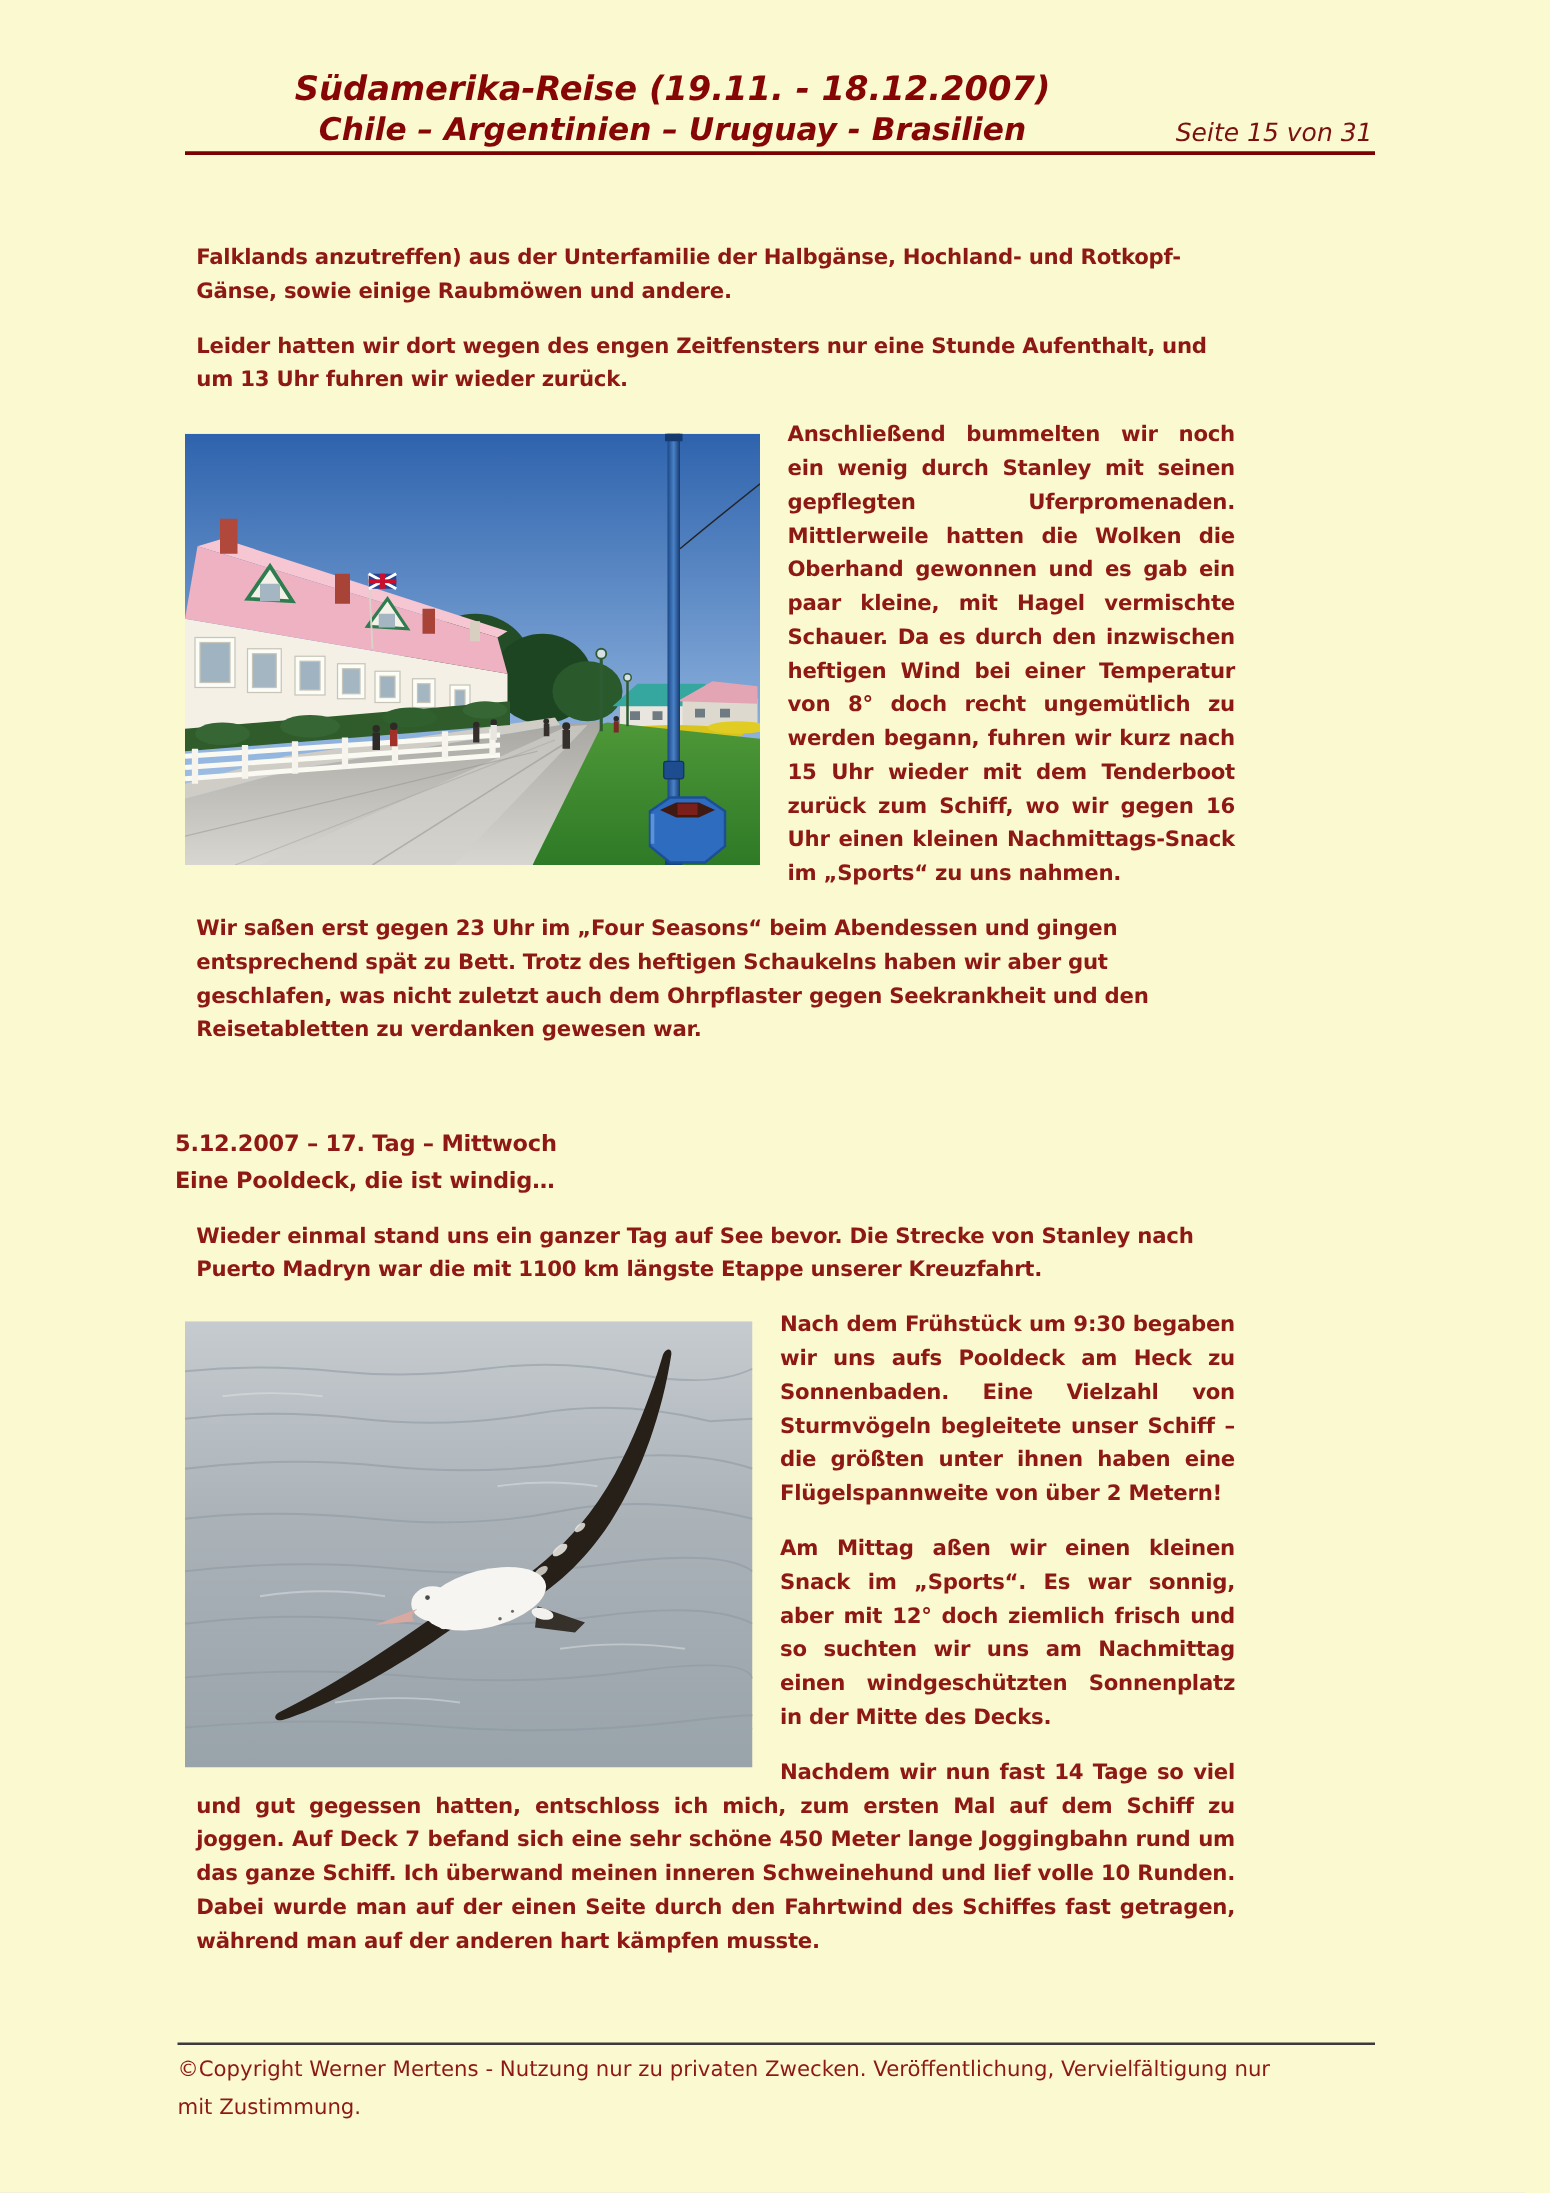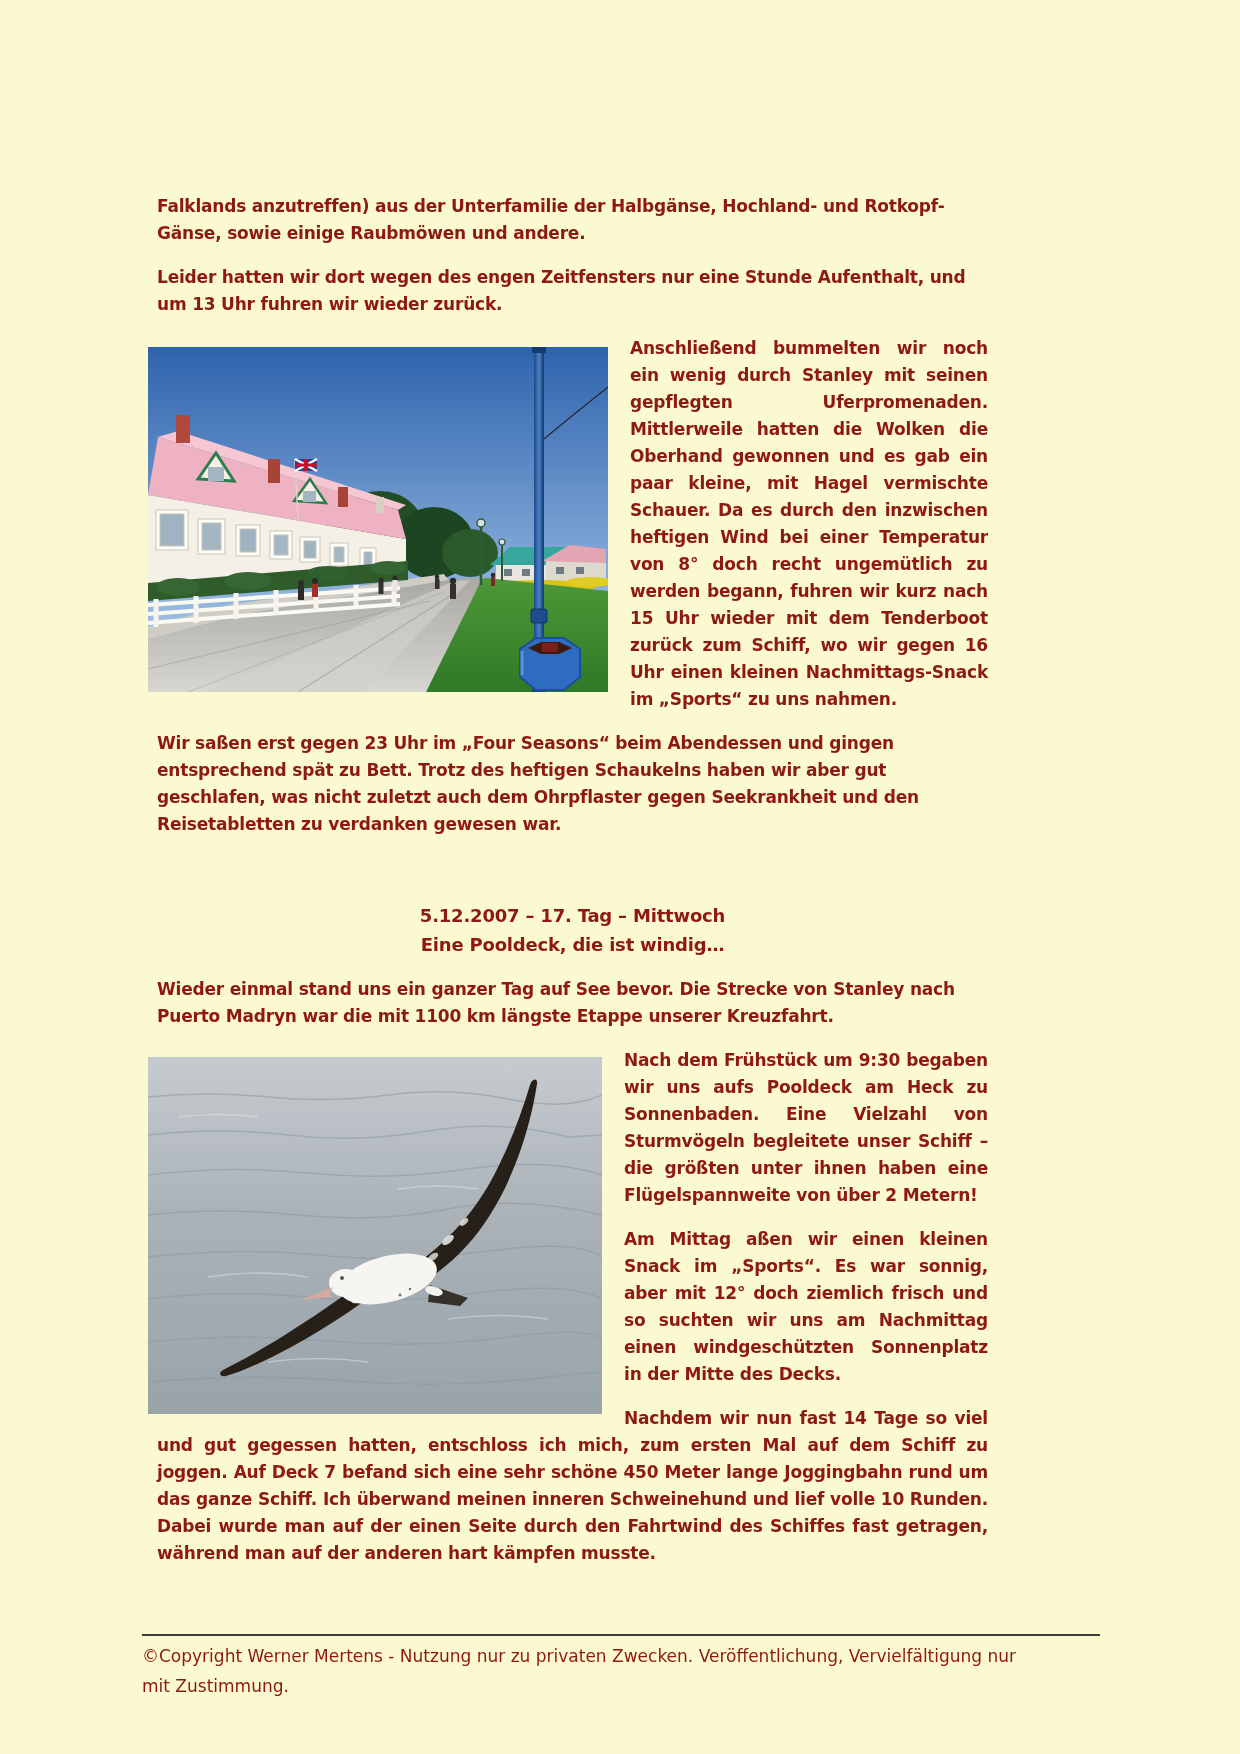--- a/index.html
+++ b/index.html
@@ -35,38 +35,43 @@
   .main{
     position:absolute;left:140px;top:176px;width:865px;
     font-size:17px;font-weight:700;line-height:27px;letter-spacing:-0.2px;
   }
   .main p{margin:17px;}
   .just{text-align:justify;}
   .sec::after{content:"";display:block;clear:both;}
   .photo-frame1{float:left;width:460px;height:345px;margin:12px 22px 4px 8px;}
   .photo-frame2{float:left;width:454px;height:357px;margin:10px 22px 4px 8px;}
   .photo-frame1 svg,.photo-frame2 svg{display:block;width:100%;height:100%;}
-  .day-heading{margin-top:46px;text-align:center;font-size:18px;line-height:29px;}
+  .day-heading{margin-top:46px;font-size:18px;line-height:29px;}
   .p-after-heading{margin-top:20px;}
   
   .footer{
     position:absolute;left:142px;top:1634px;width:958px;
     border-top:2px solid #3B3B3B;
     padding-top:5px;
   }
   .footer-text{
     width:905px;
     font-size:17px;font-weight:400;line-height:30px;color:#8E1914;
   }
 </style>
 </head>
 <body>
 
 <div class="page">
 
+  <div class="hdr">
+    <div class="hdr-line1">Südamerika-Reise (19.11. - 18.12.2007)</div>
+    <div class="hdr-line2">Chile – Argentinien – Uruguay - Brasilien</div>
+    <div class="page-num">Seite 15 von 31</div>
+  </div>
 
   <div class="main">
 
     <p>Falklands anzutreffen) aus der Unterfamilie der Halbgänse, Hochland- und Rotkopf-Gänse, sowie einige Raubmöwen und andere.</p>
     <p>Leider hatten wir dort wegen des engen Zeitfensters nur eine Stunde Aufenthalt, und um 13 Uhr fuhren wir wieder zurück.</p>
 
     <div class="sec">
       <div class="photo-frame1">
         <svg viewBox="0 0 460 345" xmlns="http://www.w3.org/2000/svg">
           <defs>

